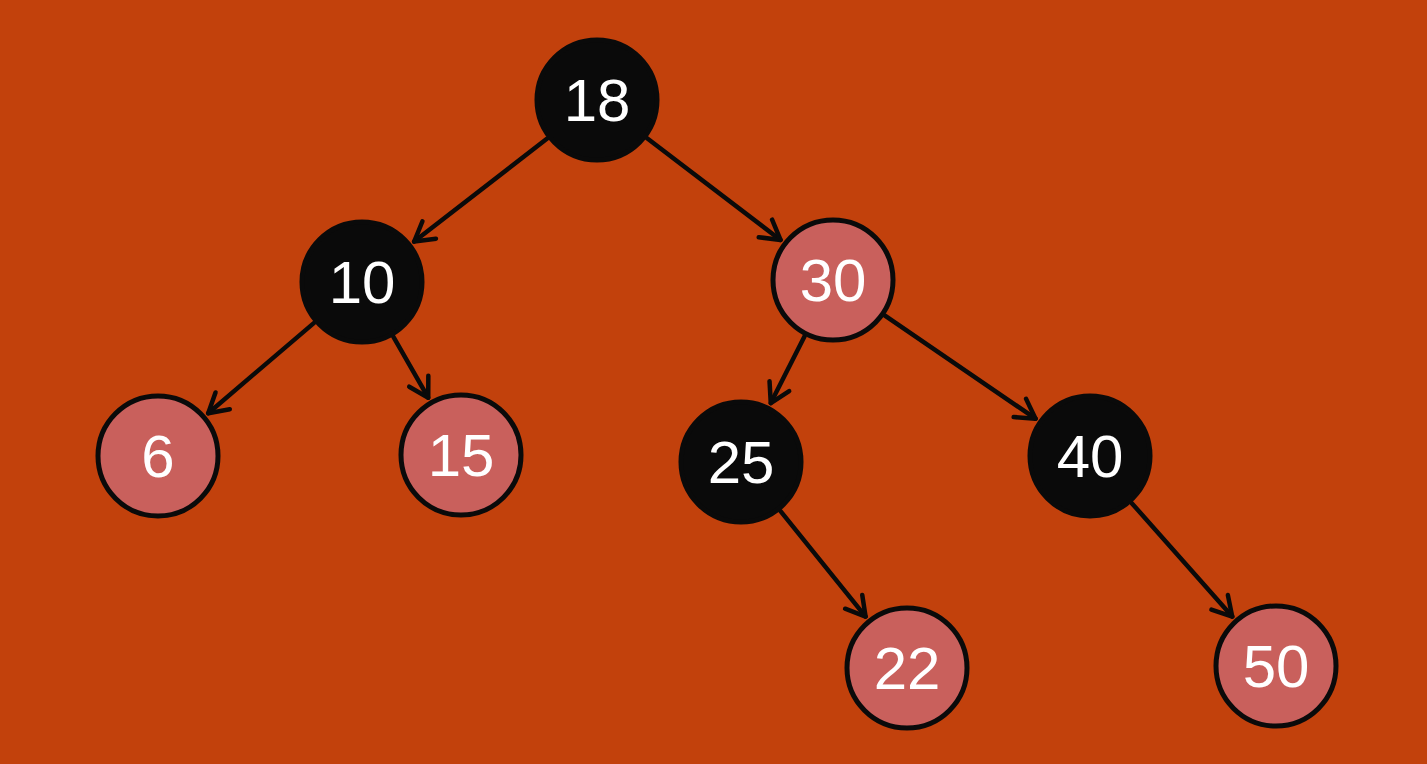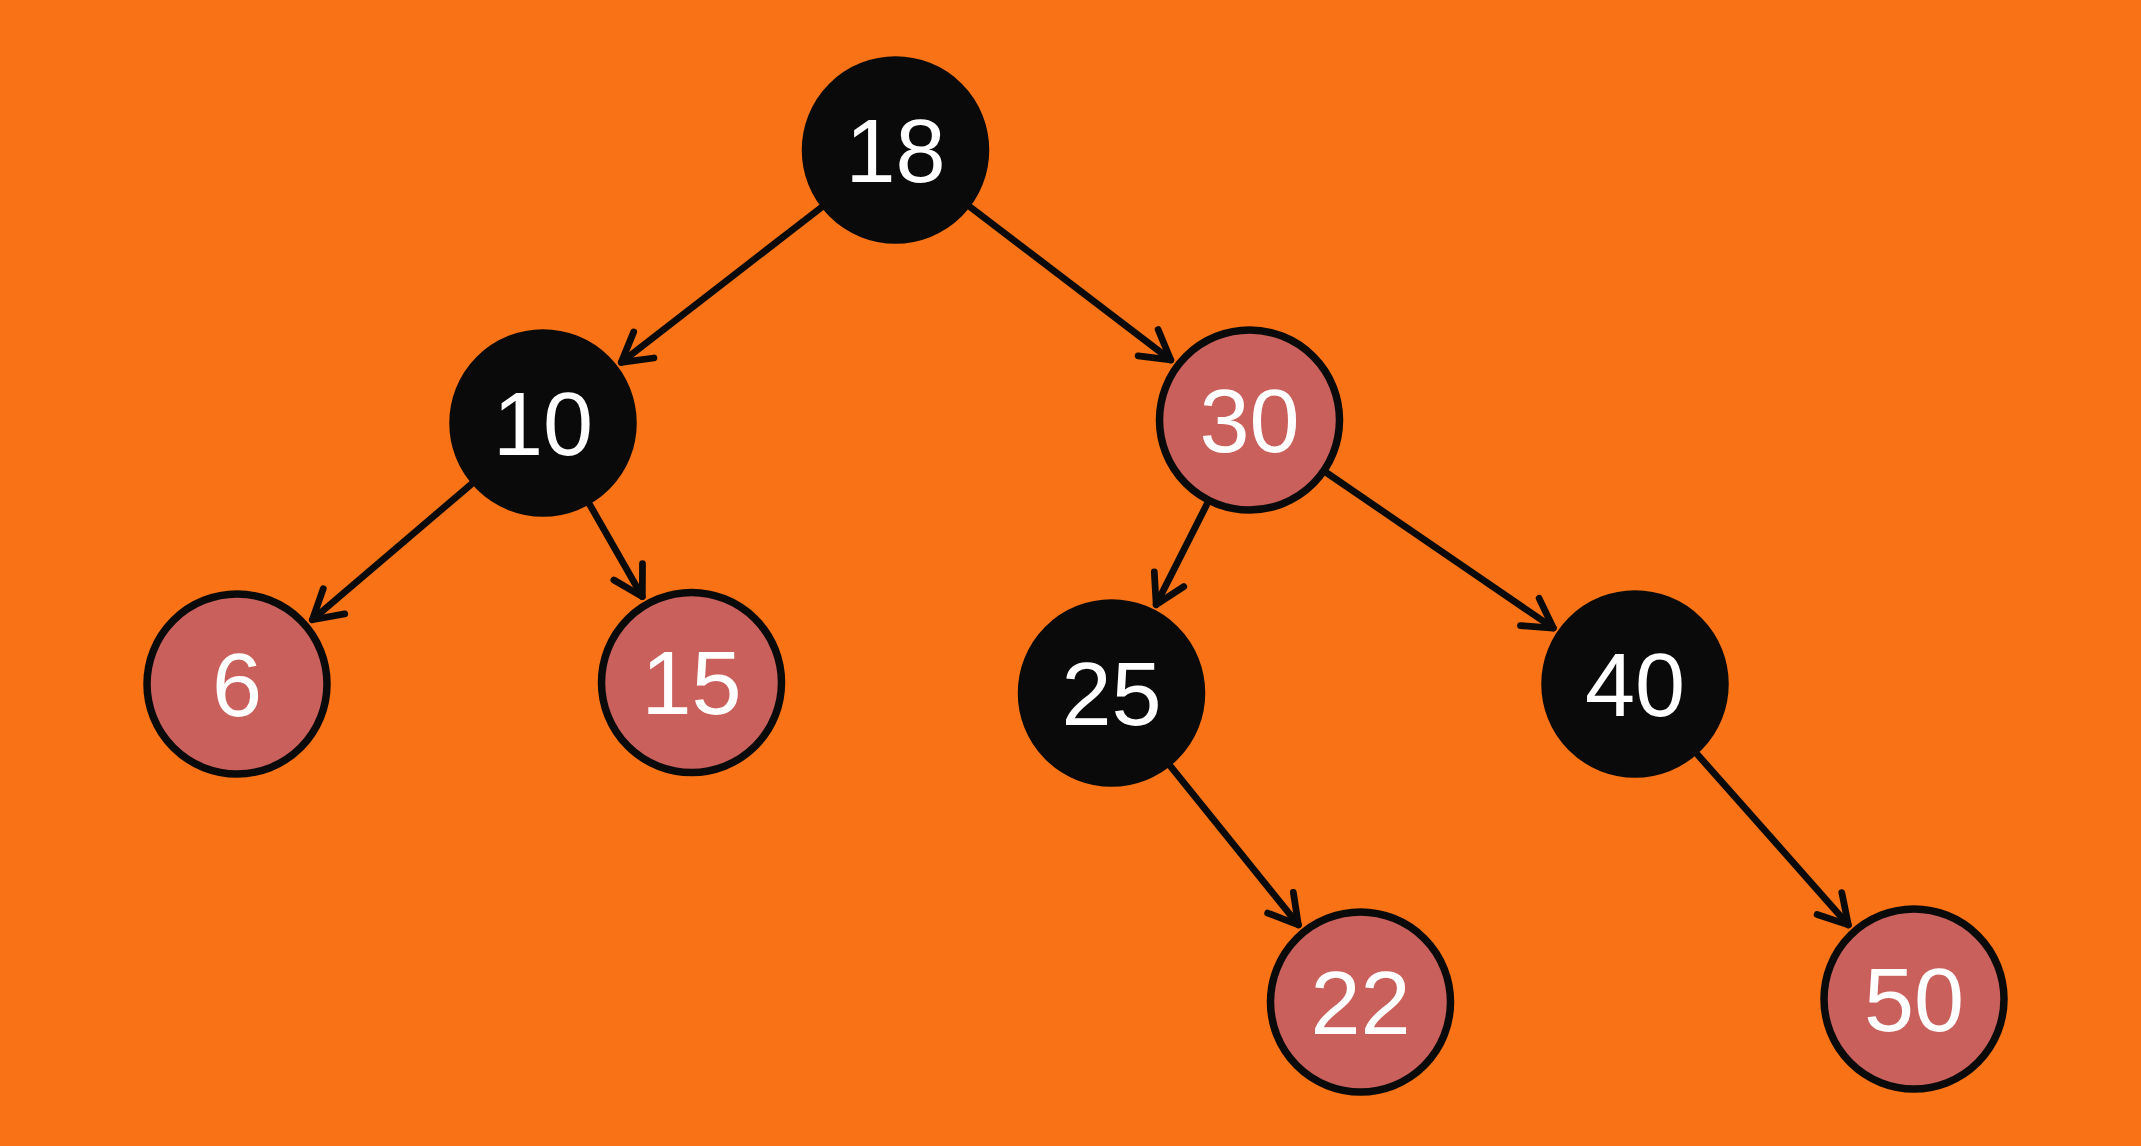--- a/index.html
+++ b/index.html
@@ -6,21 +6,21 @@
     margin: 0;
     padding: 0;
     background: #ffffff;
     width: 1427px;
     height: 764px;
     overflow: hidden;
   }
   .canvas-wrap {
     width: 1427px;
     height: 764px;
-    background: #f97316;
+    background: #c2410c;
   }
   svg { display: block; }
   .node-label {
     font-family: "Liberation Sans", "DejaVu Sans", sans-serif;
     font-size: 60px;
     fill: #ffffff;
     text-anchor: middle;
   }
   .tree-edge {
     fill: none;

